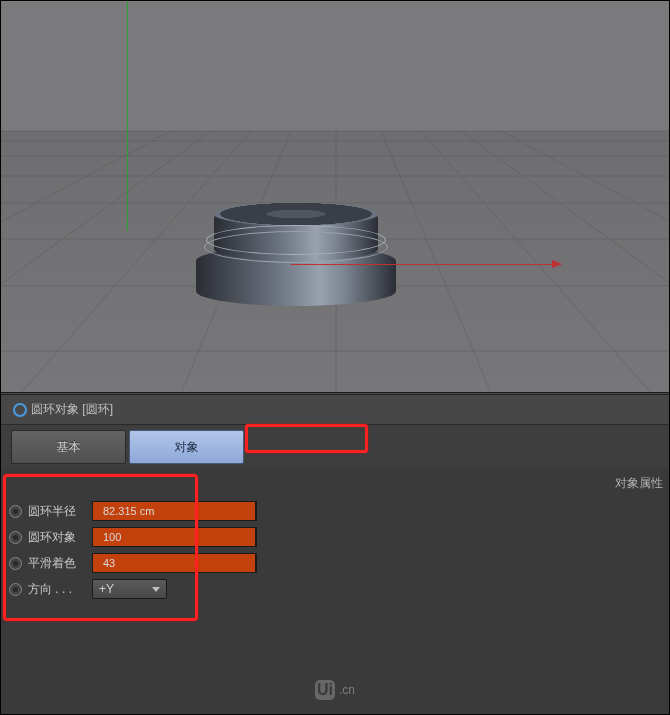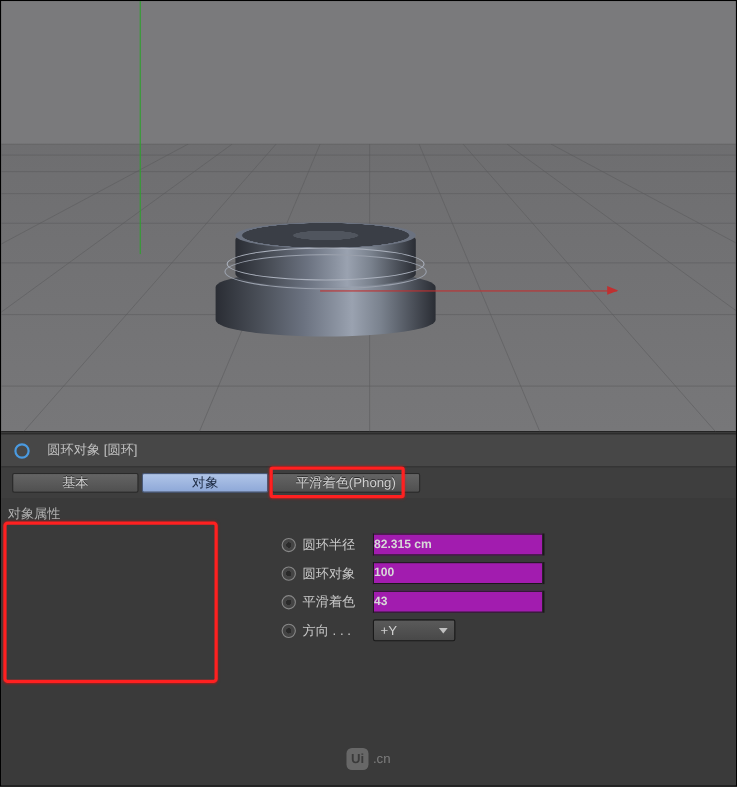--- a/index.html
+++ b/index.html
@@ -10,43 +10,43 @@
     .cyl-base { position: absolute; left: 0; top: 55px; width: 200px; height: 60px; background: linear-gradient(to right, #2a2d34 0%, #4a4f58 20%, #6b7280 40%, #8a92a0 55%, #9aa2b0 62%, #7a828e 75%, #4a4f58 90%, #2a2d34 100%); border-radius: 100px / 15px; }
     .cyl-top { position: absolute; left: 18px; top: 15px; width: 164px; height: 55px; background: linear-gradient(to right, #2a2d34 0%, #4a4f58 20%, #6b7280 40%, #8a92a0 55%, #9aa2b0 62%, #7a828e 75%, #4a4f58 90%, #2a2d34 100%); border-radius: 82px / 12px; }
     .cyl-top::before { content: ''; position: absolute; left: 0; top: -4px; width: 100%; height: 24px; border-radius: 50%; background: radial-gradient(ellipse at center, #50555e 25%, #3a3e46 26%, #3a3e46 65%, #6b7280 66%); }
     .ring { position: absolute; left: 10px; top: 34px; width: 180px; height: 30px; border: 1.5px solid #aab0bc; border-radius: 50%; background: transparent; }
     .ring2 { position: absolute; left: 8px; top: 40px; width: 184px; height: 32px; border: 1.5px solid #9aa0ac; border-radius: 50%; background: transparent; }
     .axis-x { position: absolute; left: 290px; top: 263px; width: 270px; height: 1px; background: #c03030; }
     .axis-x::after { content: ''; position: absolute; right: -1px; top: -4px; border-left: 10px solid #c03030; border-top: 4.5px solid transparent; border-bottom: 4.5px solid transparent; }
     .axis-y { position: absolute; left: 126px; top: 0; width: 1px; height: 230px; background: #30a030; }
 
     .panel { position: absolute; top: 393px; left: 0; right: 0; bottom: 0; background: #3a3a3a; border-top: 1px solid #222; }
-    .header { display: flex; align-items: center; padding: 6px 12px; background: #474747; border-bottom: 1px solid #2a2a2a; color: #c0c0c0; gap: 16px; }
+    .header { display: flex; align-items: center; padding: 6px 12px; background: #474747; border-bottom: 1px solid #2a2a2a; color: #c0c0c0; gap: 4px; }
     .header-icon { width: 14px; height: 14px; border-radius: 50%; border: 2px solid #4a9ae0; }
     .tabs { display: flex; gap: 3px; padding: 5px 10px; background: #3e3e3e; }
-    .tab { flex: 0 0 auto; width: 115px; height: 18px; background: linear-gradient(to bottom, #646464, #505050); border: 1px solid #2a2a2a; border-radius: 2px; color: #d0d0d0; display: flex; align-items: center; justify-content: center; cursor: pointer; text-shadow: 0 -1px 0 #2a2a2a; }
+    .tab { flex: 0 0 auto; width: 115px; height: 34px; background: linear-gradient(to bottom, #646464, #505050); border: 1px solid #2a2a2a; border-radius: 2px; color: #d0d0d0; display: flex; align-items: center; justify-content: center; cursor: pointer; text-shadow: 0 -1px 0 #2a2a2a; }
     .tab.active { background: linear-gradient(to bottom, #b0c5e8, #8ea8d8); color: #1a2840; text-shadow: none; border-color: #4a5a7a; }
     .tab.wide { width: 135px; }
     .highlight-tab { position: absolute; border: 3px solid #ff2020; border-radius: 3px; pointer-events: none; box-shadow: 0 0 2px rgba(255,0,0,0.5); }
-    .section-title { color: #b0b0b0; padding: 6px 6px 4px 6px; }
+    .section-title { color: #b0b0b0; padding: 6px 6px 4px 6px; text-align: right; }
     .props { padding: 2px 8px; }
-    .row { display: flex; align-items: center; height: 26px; gap: 6px; justify-content: center; }
+    .row { display: flex; align-items: center; height: 26px; gap: 6px; }
     .radio { width: 13px; height: 13px; border-radius: 50%; border: 1px solid #888; background: radial-gradient(circle at center, #2a2a2a 30%, #444 32%); flex: 0 0 auto; cursor: pointer; }
     .label { color: #c8c8c8; width: 58px; flex: 0 0 auto; }
     .input-wrap { position: relative; width: 75px; height: 20px; display: flex; }
-    .input { flex: 1; height: 100%; background: #a21caf; border: 1px solid #1a1a1a; border-right: none; color: #d8d8d8; padding: 0 0; font-size: 11px; outline: none; font-weight: bold; }
+    .input { flex: 1; height: 100%; background: #c2410c; border: 1px solid #1a1a1a; border-right: none; color: #d8d8d8; padding: 0 10px; font-size: 11px; outline: none; }
     .spinner { width: 12px; background: linear-gradient(to bottom, #555 0%, #555 48%, #333 50%, #555 52%, #555 100%); border: 1px solid #1a1a1a; display: flex; flex-direction: column; cursor: pointer; }
     .spinner::before, .spinner::after { content: ''; flex: 1; position: relative; }
     .spinner::before { background: linear-gradient(to bottom, #666, #4a4a4a); }
     .spinner::after { background: linear-gradient(to bottom, #4a4a4a, #666); }
     .dropdown { width: 75px; height: 20px; background: linear-gradient(to bottom, #5a5a5a, #484848); border: 1px solid #1a1a1a; color: #d0d0d0; display: flex; align-items: center; padding: 0 6px; position: relative; cursor: pointer; border-radius: 2px; }
     .dropdown::after { content: ''; position: absolute; right: 6px; top: 7px; border-top: 5px solid #c0c0c0; border-left: 4px solid transparent; border-right: 4px solid transparent; }
     .highlight-props { position: absolute; border: 3px solid #ff2020; border-radius: 4px; pointer-events: none; box-shadow: 0 0 2px rgba(255,0,0,0.5); }
     .watermark { position: absolute; bottom: 14px; left: 50%; transform: translateX(-50%); display: flex; align-items: center; gap: 4px; color: #888; font-size: 13px; font-weight: 500; opacity: 0.85; }
-    .watermark-badge { width: 20px; height: 20px; background: #707070; border-radius: 5px; display: flex; align-items: center; justify-content: center; color: #3a3a3a; font-weight: bold; font-size: 12px; }
+    .watermark-badge { width: 20px; height: 20px; background: #707070; border-radius: 5px; display: flex; align-items: center; justify-content: center; color: #3a3a3a; font-weight: bold; font-size: 16px; }
   </style>
 </head>
 <body>
 
 <div class="viewport">
   <svg class="grid" width="670" height="262">
     <g stroke="#5a5a5c" stroke-width="0.5">
       <line x1="0" y1="0" x2="670" y2="0"></line>
       <line x1="0" y1="10" x2="670" y2="10"></line>
       <line x1="0" y1="25" x2="670" y2="25"></line>
@@ -77,21 +77,20 @@
 </div>
 
 <div class="panel">
   <div class="header">
     <div class="header-icon"></div>
     <span>圆环对象 [圆环]</span>
   </div>
   <div class="tabs">
     <div class="tab">基本</div>
     <div class="tab active">对象</div>
-    <div class="tab wide">平滑着色(Phong)</div>
   </div>
   <div class="highlight-tab" style="left:244px; top:29px; width:123px; height:29px;"></div>
 
   <div class="section-title">对象属性</div>
 
   <div class="props">
     <div class="row">
       <div class="radio"></div>
       <div class="label">圆环半径</div>
       <div class="input-wrap">

